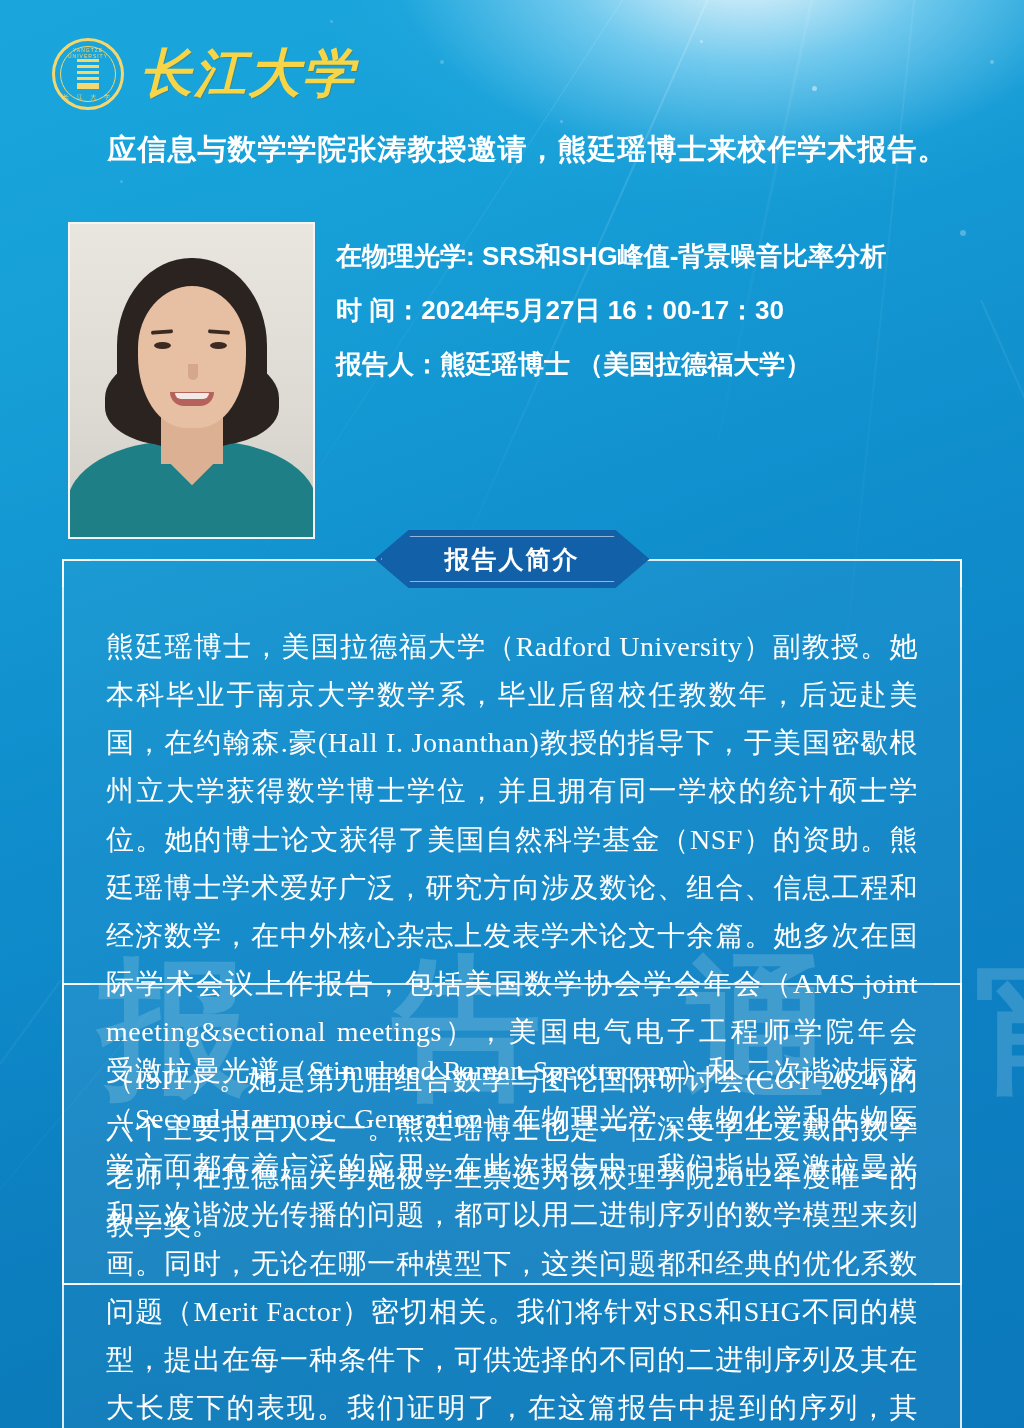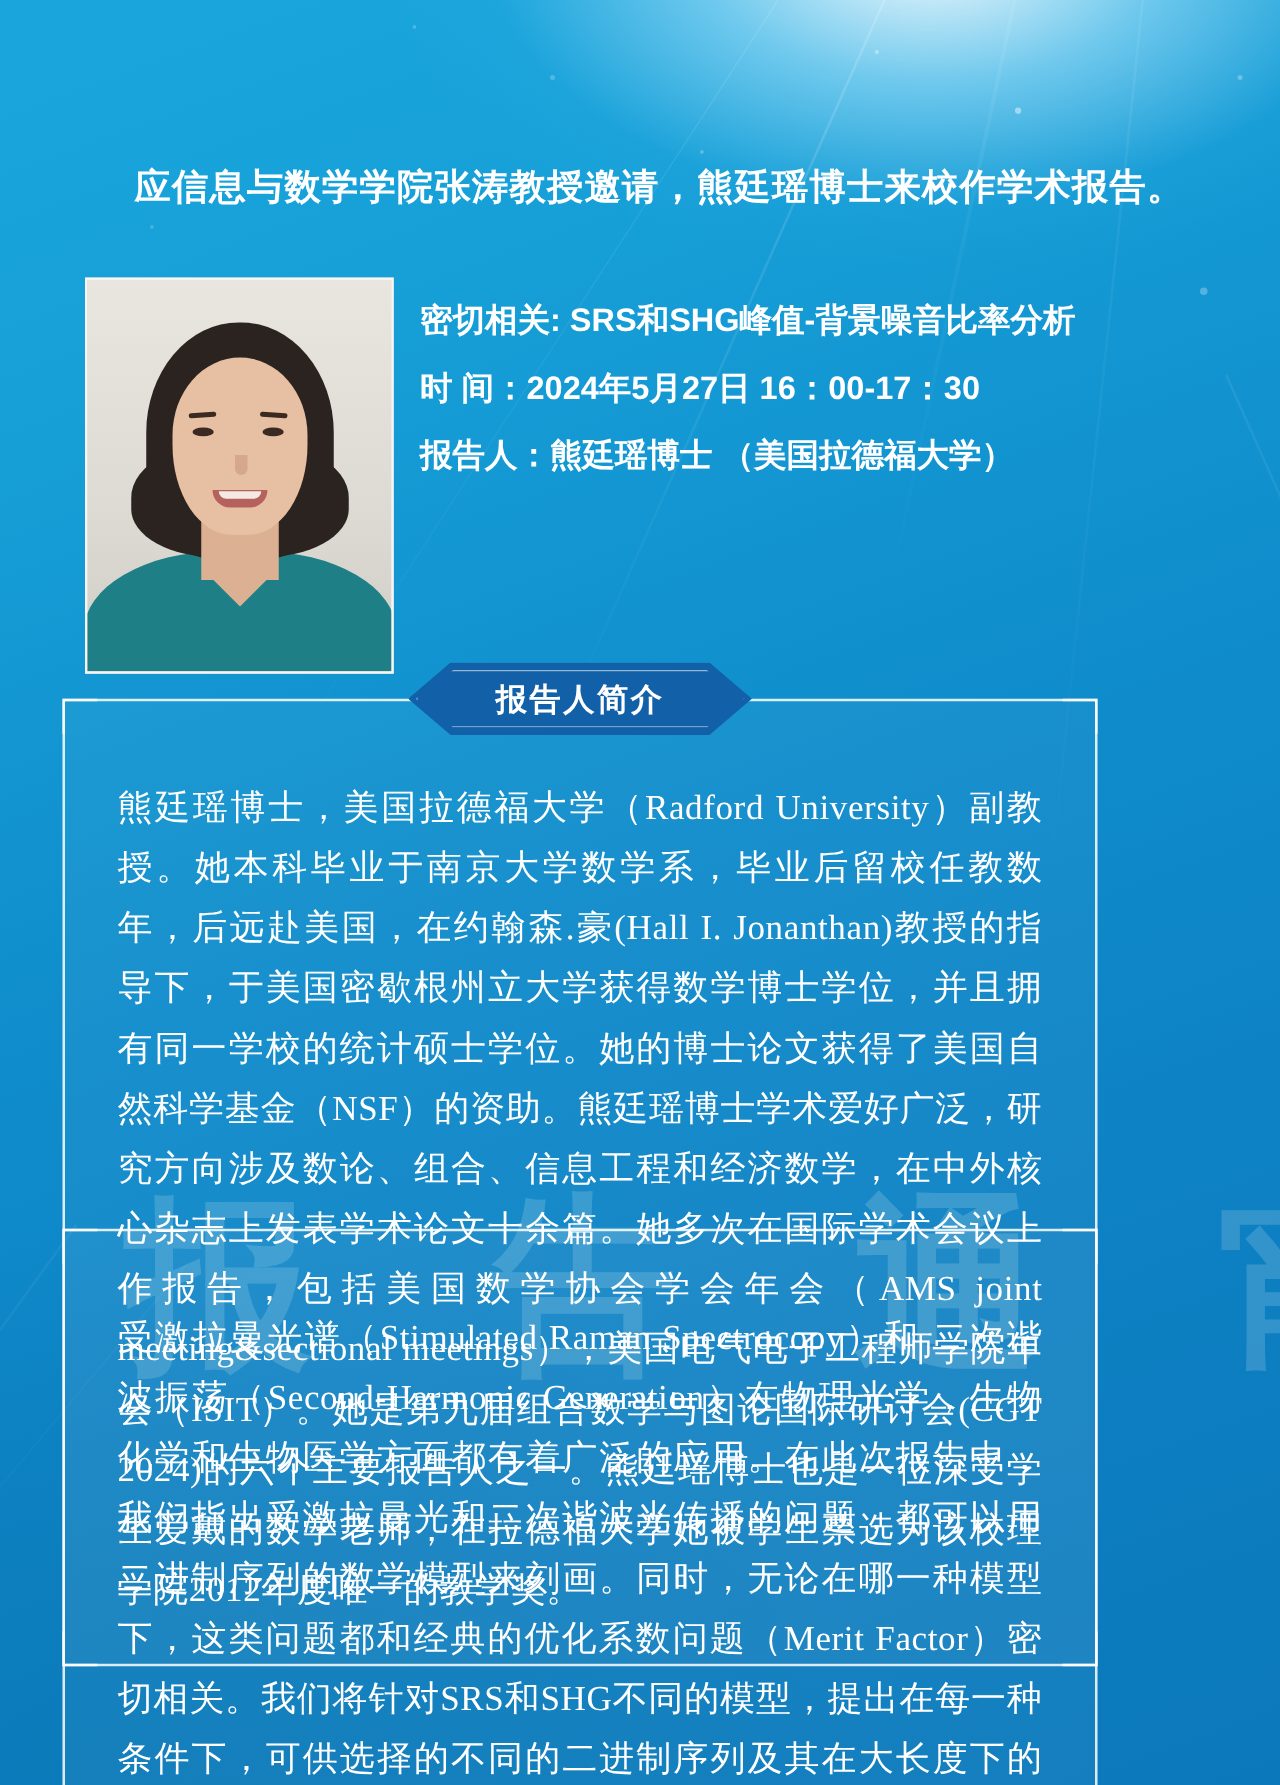--- a/index.html
+++ b/index.html
@@ -231,22 +231,22 @@
     font-weight: bold;
     font-size: 26px;
     line-height: 1.0;
   }
   .meta .line { margin-bottom: 28px; white-space: nowrap; }
   .meta .line:last-child { margin-bottom: 0; }
 
   
   .panel {
     position: absolute;
-    left: 50px;
-    width: 828px;
+    left: 62px;
+    width: 900px;
     box-sizing: border-box;
   }
   .ribbon-wrap {
     position: relative;
     height: 58px;
     display: flex;
     justify-content: center;
     z-index: 3;
   }
   .ribbon {
@@ -317,39 +317,47 @@
   <div class="bokeh" style="left:700px;top:40px;width:3px;height:3px;opacity:.7"></div>
   <div class="bokeh" style="left:960px;top:230px;width:6px;height:6px;opacity:.5"></div>
   <div class="bokeh" style="left:560px;top:120px;width:3px;height:3px;opacity:.45"></div>
   <div class="bokeh" style="left:440px;top:60px;width:4px;height:4px;opacity:.4"></div>
   <div class="bokeh" style="left:120px;top:180px;width:3px;height:3px;opacity:.35"></div>
   <div class="bokeh" style="left:330px;top:20px;width:3px;height:3px;opacity:.4"></div>
   <div class="bokeh" style="left:990px;top:60px;width:4px;height:4px;opacity:.5"></div>
 
   <div class="watermark">报 告 通 宵</div>
 
+  <div class="logo-row">
+    <div class="logo-seal">
+      <div class="arc-top">YANGTZE UNIVERSITY</div>
+      <div class="tower"></div>
+      <div class="arc-bottom">长 江 大 学</div>
+    </div>
+    <div class="logo-text">长江大学</div>
+  </div>
 
   <div class="headline">应信息与数学学院张涛教授邀请，熊廷瑶博士来校作学术报告。</div>
 
   <div class="portrait">
     <div class="bg"></div>
     <div class="shirt"></div>
     <div class="hair"></div>
     <div class="neck"></div>
     <div class="face"></div>
     <div class="brow l"></div>
     <div class="brow r"></div>
     <div class="eye l"></div>
     <div class="eye r"></div>
     <div class="nose"></div>
     <div class="mouth"></div>
   </div>
 
   <div class="meta">
-    <div class="line">密切相关: SRS和SHG峰值-背景噪音比率分析</div>
+    <div class="line">在物理光学: SRS和SHG峰值-背景噪音比率分析</div>
     <div class="line">时 间：2024年5月27日 16：00-17：30</div>
     <div class="line">报告人：熊廷瑶博士   （美国拉德福大学）</div>
   </div>
 
   <div class="panel" id="panel-speaker">
     <div class="ribbon-wrap">
       <div class="ribbon">报告人简介</div>
     </div>
     <div class="panel-box">
       <span class="notch tl"></span>

